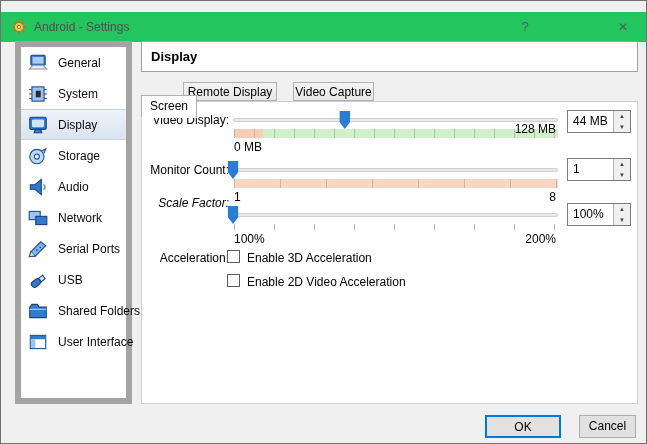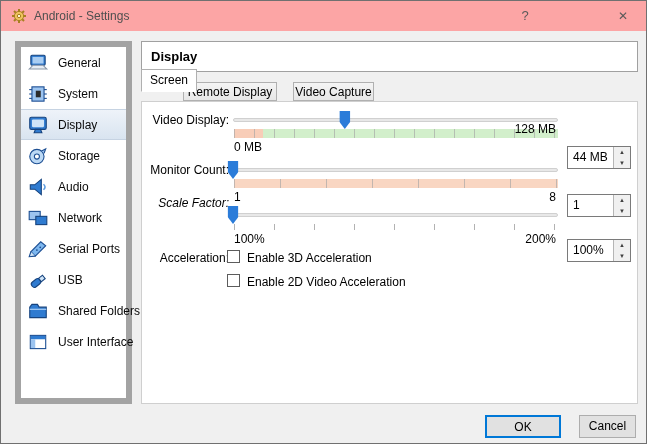--- a/index.html
+++ b/index.html
@@ -5,21 +5,21 @@
   * { box-sizing: border-box; margin: 0; padding: 0; }
   html,body { background:#cfcfcf; }
   body { font-family: "Liberation Sans", sans-serif; font-size: 12px; color:#000; }
 
   .window {
     position: relative; width: 647px; height: 444px;
     background: #f0f0f0; border: 1px solid #707070; overflow: hidden;
   }
 
   
-  .titlebar { position:absolute; left:0; top:0; width:100%; height:30px; background:#fca5a5; }
+  .titlebar { position:absolute; left:0; top:11px; width:100%; height:30px; background:#22c55e; }
   .titlebar .app-icon { position:absolute; left:10px; top:7px; width:16px; height:16px; }
   .titlebar .title { position:absolute; left:33px; top:8px; color:#4f4f4f; font-size:12px; }
   .tb-btn { position:absolute; top:0; width:32px; height:30px; line-height:30px; text-align:center;
             color:#5a5a5a; font-size:13px; cursor:default; }
   .tb-help { left:508px; }
   .tb-close { left:606px; font-size:12px; }
 
   
   .sidebar { position:absolute; left:14px; top:40px; width:117px; height:363px;
              background:#fff; border:6px solid #a3a3a3; }
@@ -31,21 +31,21 @@
 
   
   .page-header { position:absolute; left:140px; top:40px; width:497px; height:31px;
                  background:#fff; border:1px solid #a0a0a0; display:flex; align-items:center; }
   .page-header .ph-title { font-weight:bold; font-size:13px; margin-left:9px; }
 
   
   .tab { position:absolute; text-align:center; font-size:12px; cursor:default;
          border:1px solid #b0b0b0; background:linear-gradient(#f4f4f4,#e7e7e7); }
   .tab-inactive { top:81px; height:19px; line-height:18px; }
-  .tab-active { top:68px; height:23px; line-height:21px; background:#fff; border-bottom:1px solid #fff; z-index:3; }
+  .tab-active { top:94px; height:23px; line-height:21px; background:#fff; border-bottom:1px solid #fff; z-index:3; }
   .tab-screen { left:140px; width:56px; }
   .tab-remote { left:182px; width:94px; }
   .tab-video  { left:292px; width:81px; }
 
   
   .content-box { position:absolute; left:140px; top:100px; width:497px; height:303px;
                  background:#fff; border:1px solid #cfcfcf; z-index:1; }
 
   .row-label { position:absolute; left:118px; width:110px; text-align:right; font-size:12px; z-index:2; }
 
@@ -62,21 +62,21 @@
                  background-image: repeating-linear-gradient(to right, #a5a5a5 0 1px, transparent 1px 20px); opacity:.65; }
   .band .ticks.wide { background-image: repeating-linear-gradient(to right, #a5a5a5 0 1px, transparent 1px 46px); }
   .tickrow { position:absolute; left:233px; width:324px; height:6px; z-index:2;
              background-image: repeating-linear-gradient(to right, #9f9f9f 0 1px, transparent 1px 40px); opacity:.8; }
   .minmax { position:absolute; font-size:12px; z-index:2; }
   .mm-left { left:233px; }
   .mm-right { right: calc(647px - 557px); text-align:right; }
 
   
   .spinbox { position:absolute; left:566px; width:64px; height:23px; background:#fff;
-             border:1px solid #7a7a7a; display:flex; z-index:2;margin-top:36px; }
+             border:1px solid #7a7a7a; display:flex; z-index:2; }
   .spin-value { flex:1; padding-left:5px; line-height:21px; font-size:12px; }
   .spin-col { width:17px; border-left:1px solid #b5b5b5; display:flex; flex-direction:column; background:#f0f0f0; }
   .spin-btn { flex:1; font-size:6px; line-height:10px; text-align:center; color:#404040; cursor:default; }
 
   
   .checkbox { position:absolute; left:226px; width:13px; height:13px; background:#fff;
               border:1px solid #5c5c5c; z-index:2; }
   .cb-label { position:absolute; left:246px; font-size:12px; z-index:2; }
 
   

